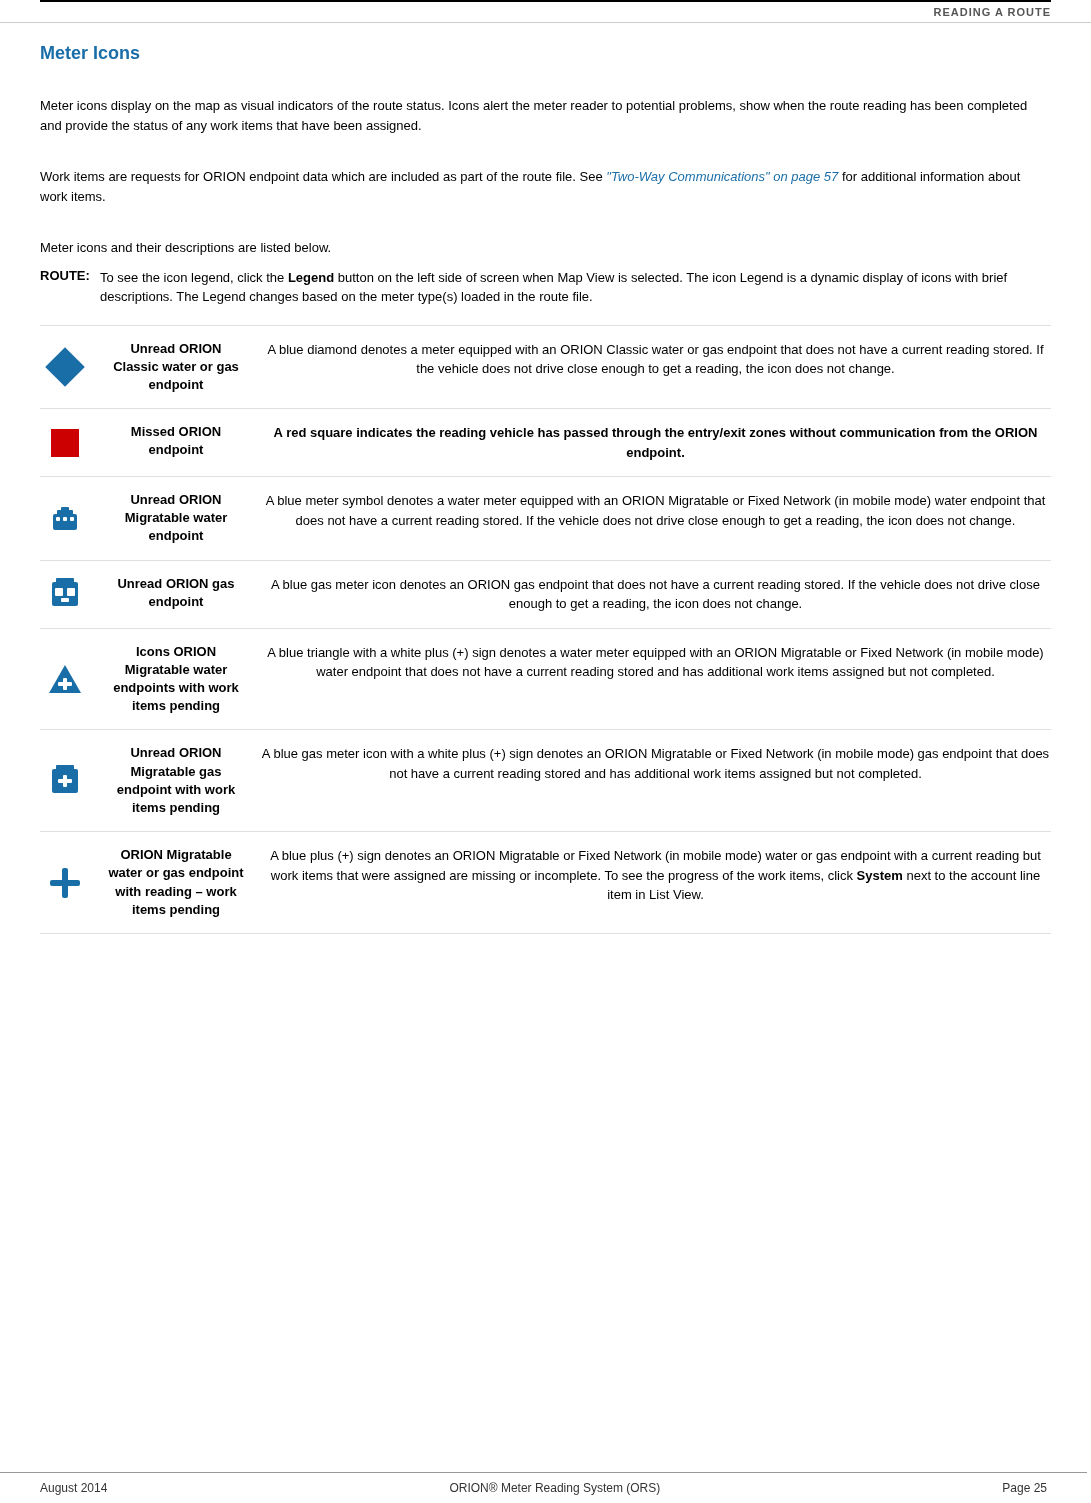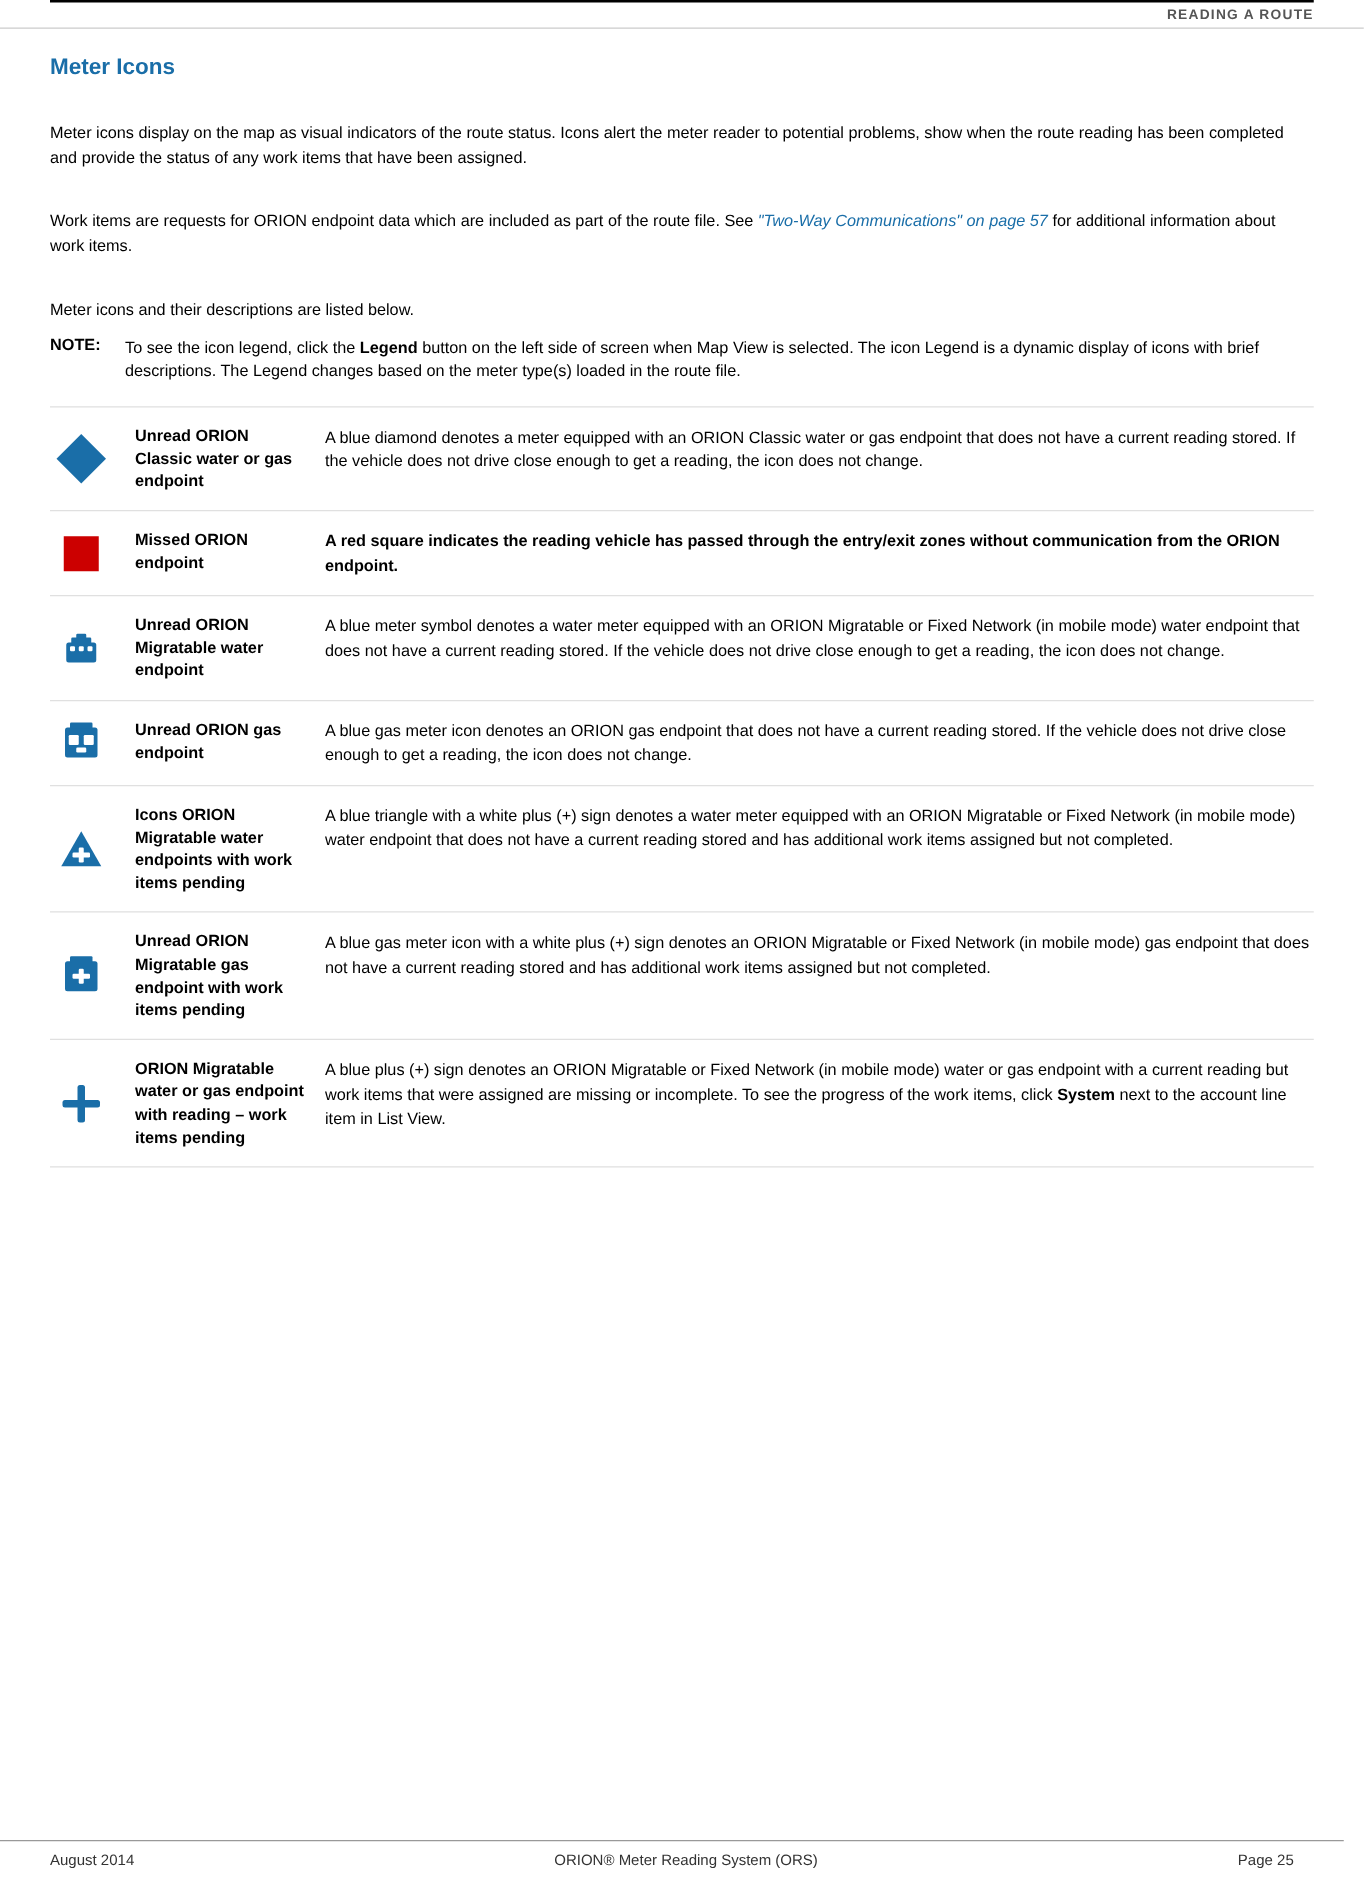--- a/index.html
+++ b/index.html
@@ -92,20 +92,21 @@
 
     
     .icon-table {
       width: 100%;
       border-collapse: collapse;
       margin-top: 8px;
     }
 
     .icon-table tr {
       border-bottom: 1px solid #e0e0e0;
+      text-align: center;
     }
 
     .icon-table tr:first-child {
       border-top: 1px solid #e0e0e0;
     }
 
     .icon-cell {
       width: 60px;
       padding: 14px 10px 14px 0;
       vertical-align: middle;
@@ -142,21 +143,21 @@
       height: 28px;
       background: #cc0000;
       margin: 0 auto;
     }
 
     
     .page-footer {
       position: absolute;
       bottom: 0;
       left: 0;
-      right: 16px;
+      right: 4px;
       border-top: 1px solid #999;
       padding: 8px 40px;
       display: flex;
       justify-content: space-between;
       align-items: center;
       font-size: 12px;
       color: #333;
     }
 
     
@@ -185,21 +186,21 @@
 
     <p class="body-text">Meter icons display on the map as visual indicators of the route status. Icons alert the meter reader to potential problems, show when the route reading has been completed and provide the status of any work items that have been assigned.</p>
 
     <p class="body-text">
       <span>Work items are requests for ORION endpoint data which are included as part of the route file. See </span><span class="link-text">"Two-Way Communications" on page 57</span><span> for additional information about work items.</span>
     </p>
 
     <p class="body-text">Meter icons and their descriptions are listed below.</p>
 
     <div class="note-block">
-      <span class="note-label">NOTE:</span>
+      <span class="note-label">ROUTE:</span>
       <div class="note-content">
         <span>To see the icon legend, click the </span><span class="bold">Legend</span><span> button on the left side of screen when Map View is selected. The icon Legend is a dynamic display of icons with brief descriptions. The Legend changes based on the meter type(s) loaded in the route file.</span>
       </div>
     </div>
 
     <table class="icon-table">
       <tbody>
 
         <tr>
           <td class="icon-cell">

